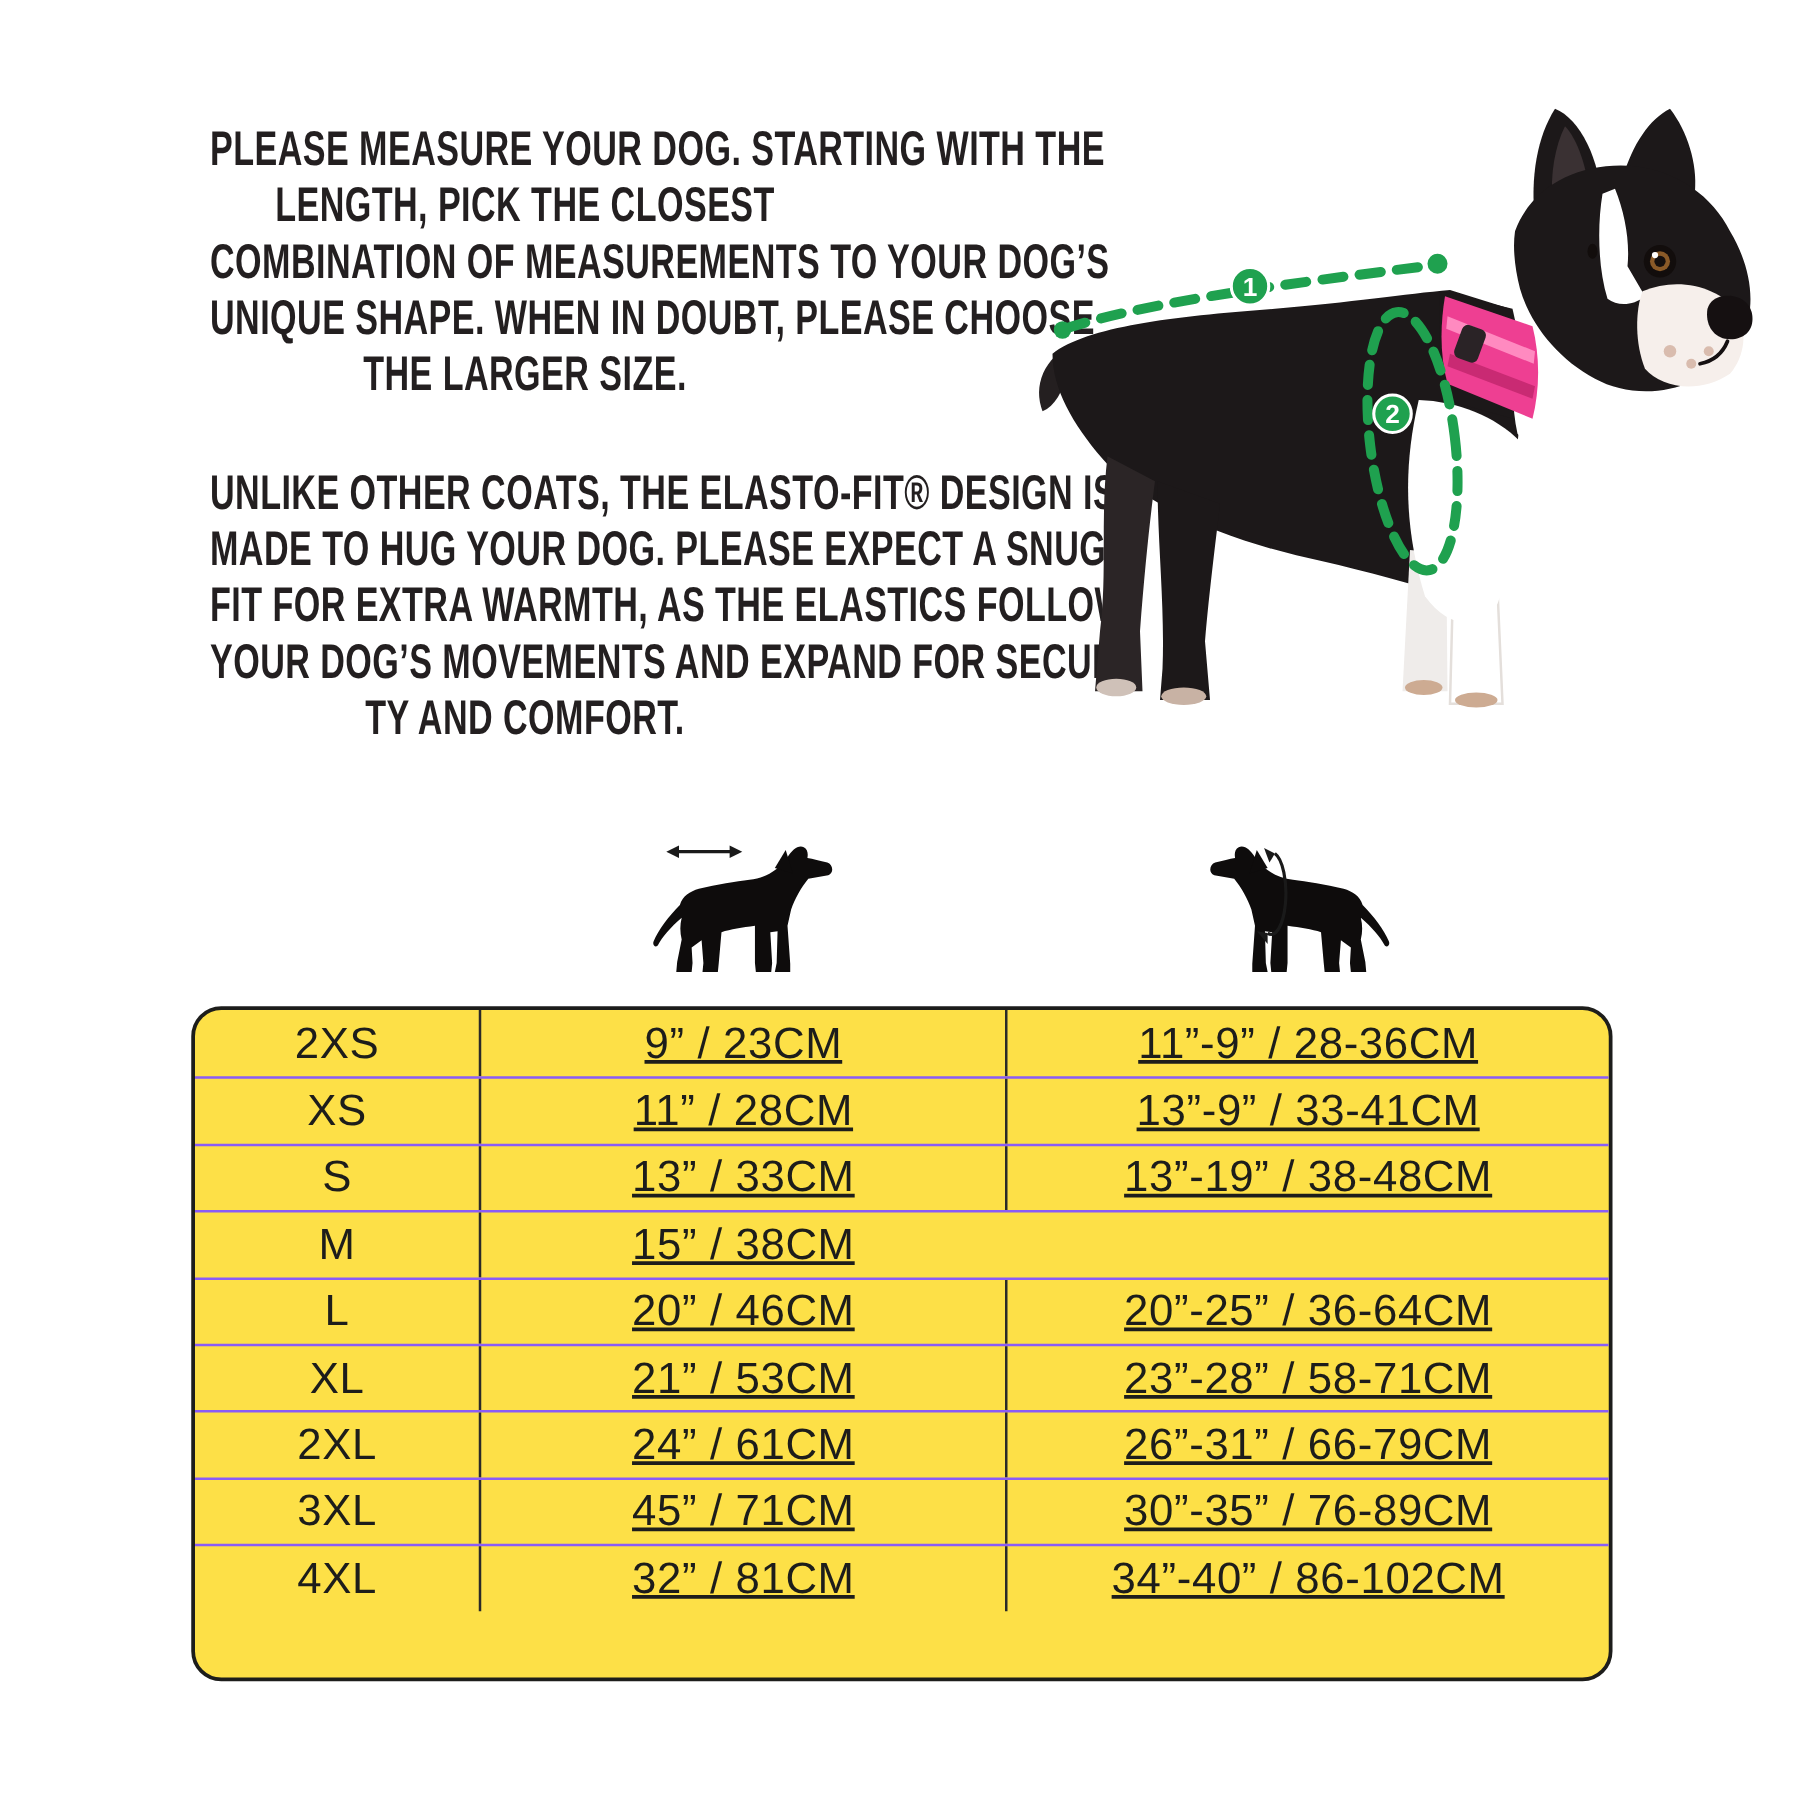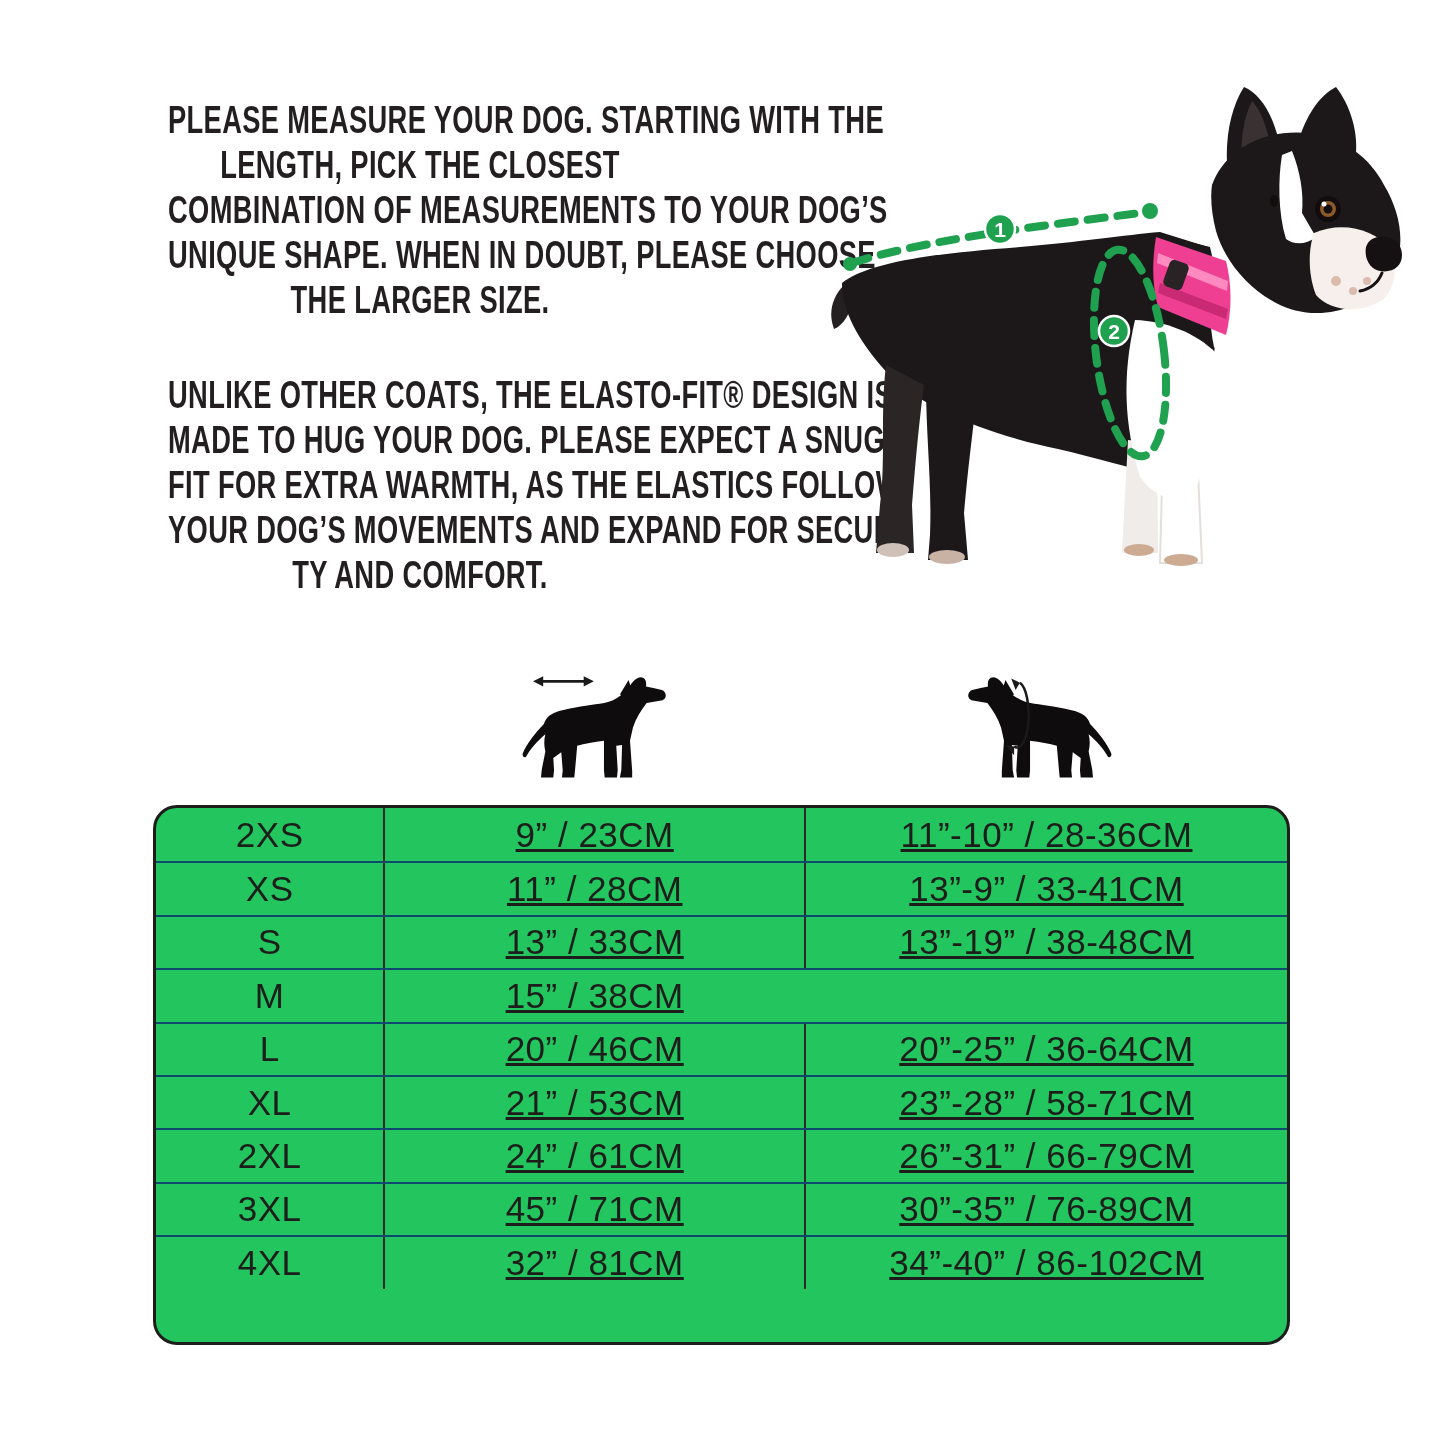--- a/index.html
+++ b/index.html
@@ -18,24 +18,24 @@
   #fit-block{top:372px;}
   
   #dog-photo{position:absolute;left:830px;top:85px;width:580px;height:490px;}
   
   #length-icon-svg{position:absolute;left:520px;top:664px;width:152px;height:123px;}
   #girth-icon-svg{position:absolute;left:962px;top:664px;width:152px;height:123px;}
   
   .size-table{
     position:absolute;left:153px;top:805px;width:1137px;height:540px;
     border:3px solid #1d1d1b;border-radius:24px;overflow:hidden;box-sizing:border-box;
-    display:grid;grid-template-rows:repeat(10,1fr);background:#22c55e;
+    display:grid;grid-template-rows:repeat(10,1fr);background:#fde047;
   }
   .size-row{display:grid;grid-template-columns:20.1% 37.2% 42.7%;}
-  .size-row + .size-row{border-top:2px solid #0c4a6e;}
+  .size-row + .size-row{border-top:2px solid #8b5cf6;}
   .size-cell{
     display:flex;align-items:center;justify-content:center;
     font-size:35px;font-weight:400;color:#1d1d1b;letter-spacing:0.5px;
   }
   .size-cell.c2,.size-cell.c3{border-left:2px solid #2a2a28;text-decoration:underline;}
 </style>
 </head>
 <body>
 
 <div class="canvas">
@@ -167,21 +167,21 @@
       <path d="M 80,26 L 68,20 L 74,36 Z" fill="#1a1a1a"></path>
       <path d="M 72,114 L 60,112 L 72,126 Z" fill="#1a1a1a"></path>
     </g>
   </svg>
 
   <div class="size-table">
 
       <div class="size-row">
         <div class="size-cell c1">2XS</div>
         <div class="size-cell c2">9” / 23CM</div>
-        <div class="size-cell c3">11”-10” / 28-36CM</div>
+        <div class="size-cell c3">11”-9” / 28-36CM</div>
       </div>
 
       <div class="size-row">
         <div class="size-cell c1">XS</div>
         <div class="size-cell c2">11” / 28CM</div>
         <div class="size-cell c3">13”-9” / 33-41CM</div>
       </div>
 
       <div class="size-row">
         <div class="size-cell c1">S</div>

